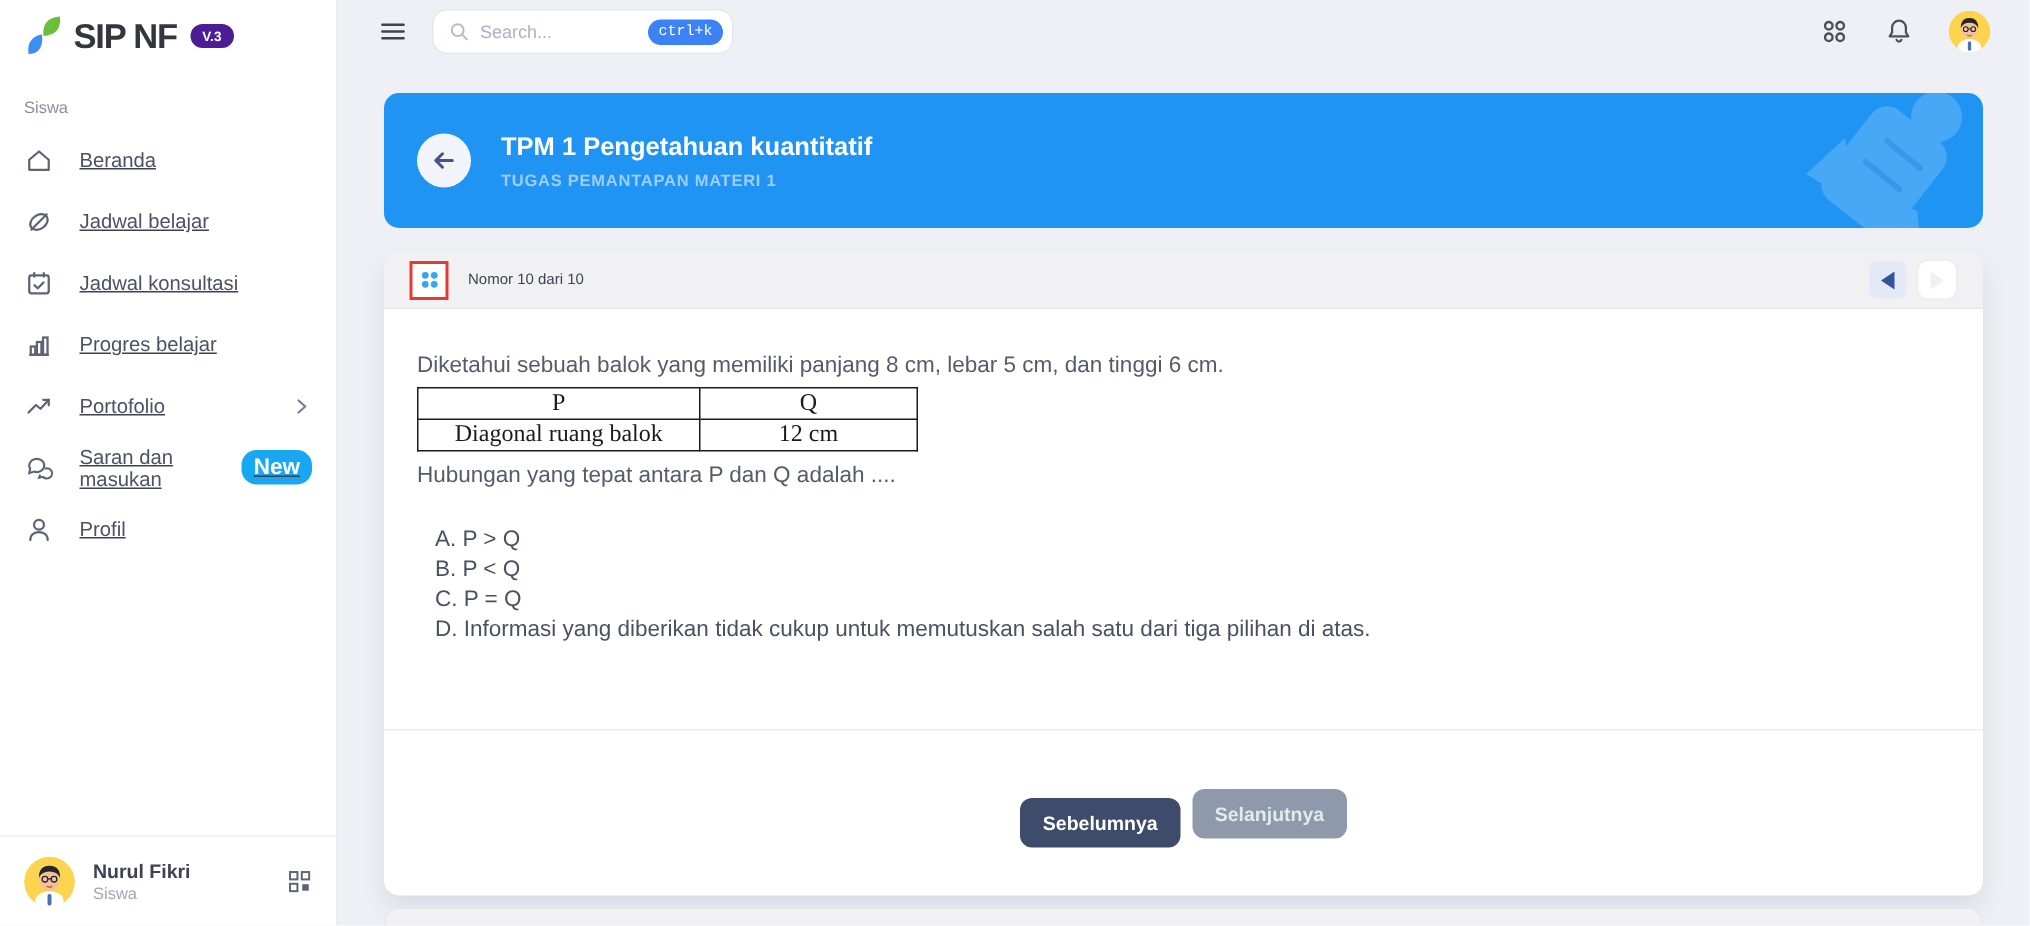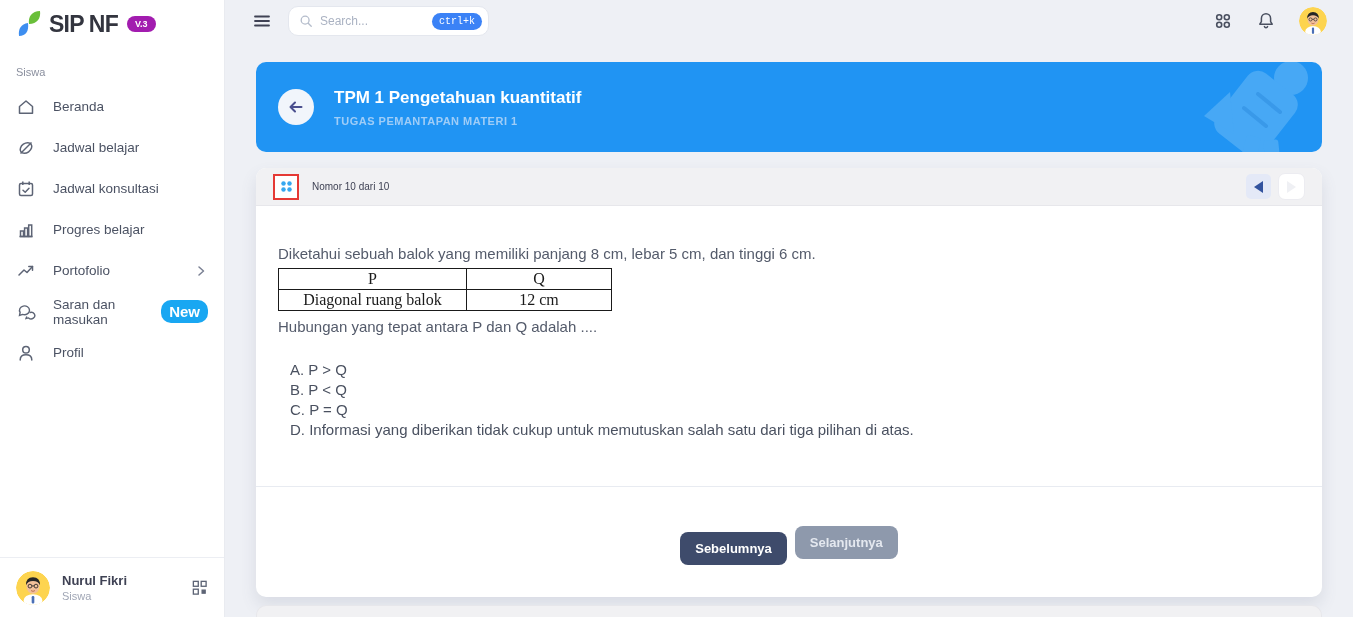--- a/index.html
+++ b/index.html
@@ -12,25 +12,25 @@
   }
 
   
   .sidebar {
     position:absolute; left:0; top:0; width:225px; height:617px;
     background:#fff; border-right:1px solid #e9ebf0;
   }
   .logo-row { display:flex; align-items:center; gap:7px; padding:10px 16px 8px;text-align:center; }
   .logo-text { font-size:23px; font-weight:800; color:#33353f; letter-spacing:-0.8px; }
   .version-badge {
-    background:#a21caf; color:#fff; font-size:9px; font-weight:700;
+    background:#4c1d95; color:#fff; font-size:9px; font-weight:700;
     padding:3px 8px; border-radius:9px; margin-left:2px;
   }
   .section-label { font-size:11px; color:#8a8f9e; padding:20px 16px 6px; }
-  .nav-list { padding-top:2px; }
+  .nav-list { padding-top:2px;text-decoration:underline; }
   .nav-item {
     display:flex; align-items:center; gap:17px; padding:0 16px;
     height:41px; color:#4b5263; font-size:13.5px; cursor:pointer;
   }
   .nav-icon { width:20px; height:20px; color:#5d6475; flex:0 0 auto; }
   .nav-label { flex:1; }
   .badge-new {
     background:#19a7f2; color:#fff; font-size:15px; font-weight:700;
     padding:3px 8px; border-radius:10px;
   }
@@ -107,21 +107,21 @@
     width:25px; height:25px; background:#e4e9f7; border:none; border-radius:5px;
     display:flex; align-items:center; justify-content:center; cursor:pointer;
   }
   .qnav-next {
     width:27px; height:27px; background:#fff; border:1px solid #ececf1; border-radius:7px;
     display:flex; align-items:center; justify-content:center; cursor:default;
   }
   .tri-left { width:0; height:0; border-style:solid; border-width:6px 9px 6px 0; border-color:transparent #33539e transparent transparent; }
   .tri-right { width:0; height:0; border-style:solid; border-width:6px 0 6px 9px; border-color:transparent transparent transparent #eff0f4; }
 
-  .qcard-body { flex:1; padding:39px 22px 0; font-size:15px; color:#545b6b; }
+  .qcard-body { flex:1; padding:29px 22px 0; font-size:15px; color:#545b6b; }
   .q-table {
     border-collapse:collapse; margin-top:6px;
     font-family:"Liberation Serif", serif; font-size:16px; color:#1a1a1a;
   }
   .q-table th, .q-table td {
     border:1px solid #1a1a1a; text-align:center; font-weight:400;
     height:21px; padding:0 8px;
   }
   .q-table .col-p { width:188px; }
   .q-table .col-q { width:145px; }

